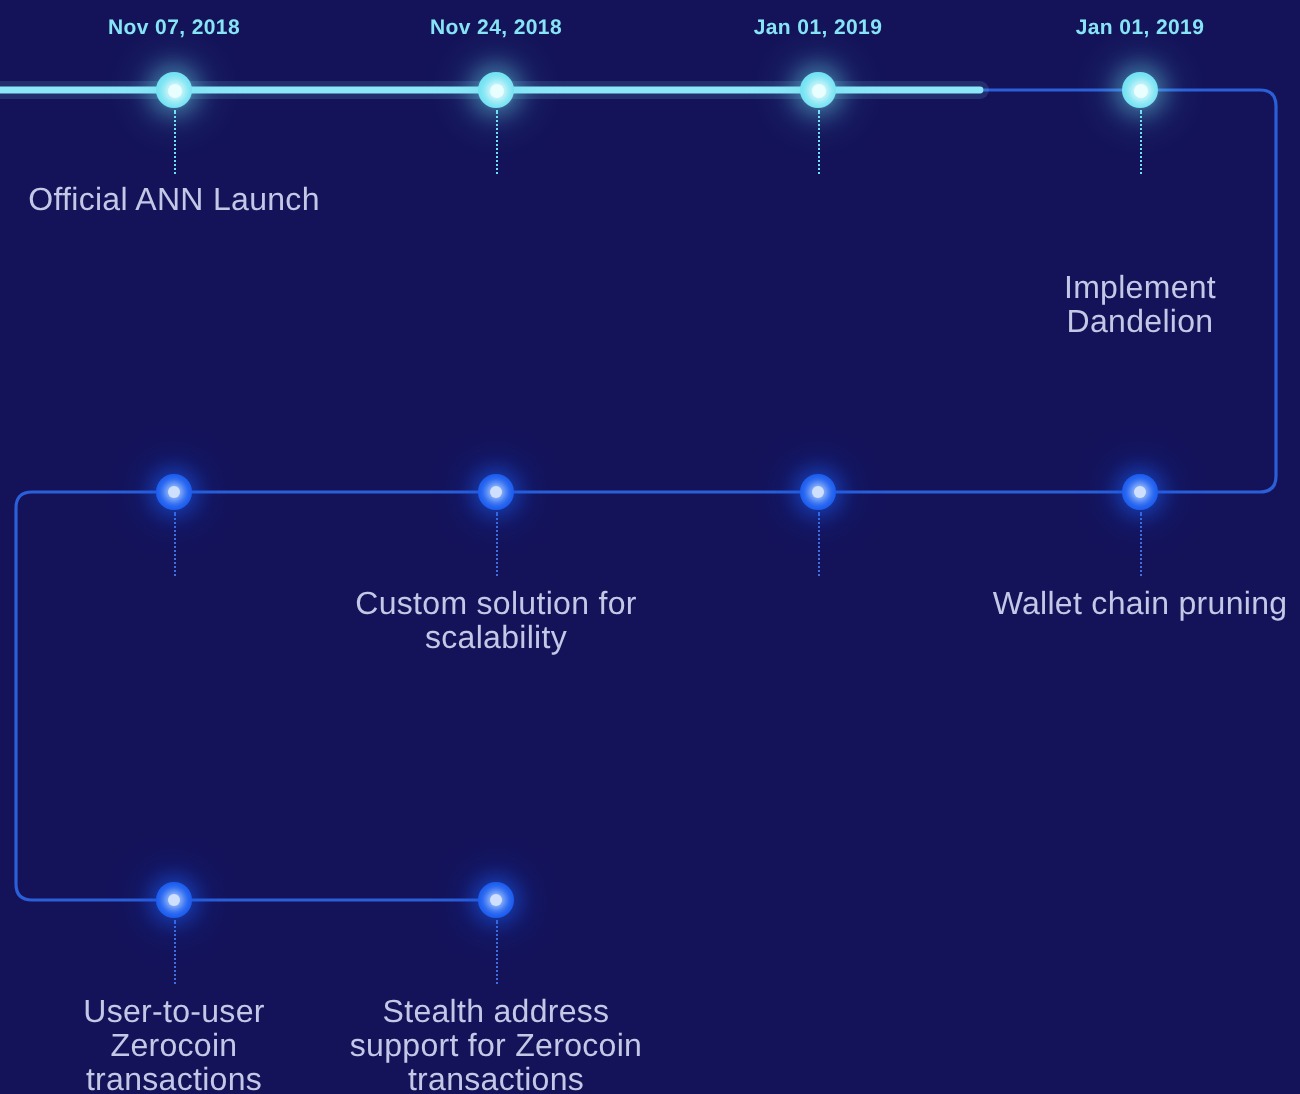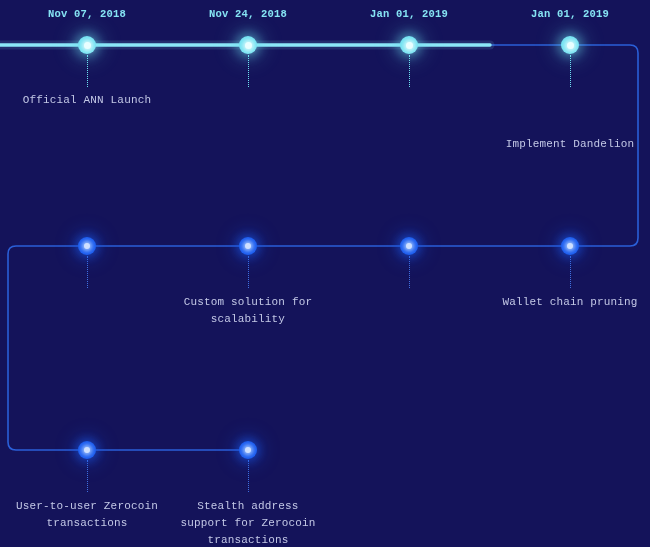--- a/index.html
+++ b/index.html
@@ -3,21 +3,21 @@
 <meta charset="utf-8">
 <style>
   html,body{margin:0;padding:0;}
   body{
     width:650px;height:547px;
     background:#14135a;
     font-family:"Liberation Sans", sans-serif;
     overflow:hidden;
     position:relative;
   }
-  #roadmap{position:absolute;top:0;left:0;width:650px;height:459px;font-family:Liberation Mono, monospace;}
+  #roadmap{position:absolute;top:0;left:0;width:650px;height:459px;}
 
   .track-svg{position:absolute;top:0;left:0;width:650px;height:547px;pointer-events:none;}
 
   
   .node{
     position:absolute;
     width:18px;height:18px;
     margin-left:-9px;margin-top:-9px;
     border-radius:50%;
     display:flex;align-items:center;justify-content:center;
@@ -61,21 +61,21 @@
     white-space:nowrap;
   }
 
   
   .label{
     position:absolute;
     transform:translateX(-50%);
     width:150px;
     text-align:center;
     color:#c3c8e6;
-    font-size:11px;
+    font-size:16px;
     line-height:17px;
     letter-spacing:0.15px;
   }
 </style>
 </head>
 <body>
 
 <div id="roadmap">
 
   <svg class="track-svg" viewBox="0 0 650 547" xmlns="http://www.w3.org/2000/svg">

